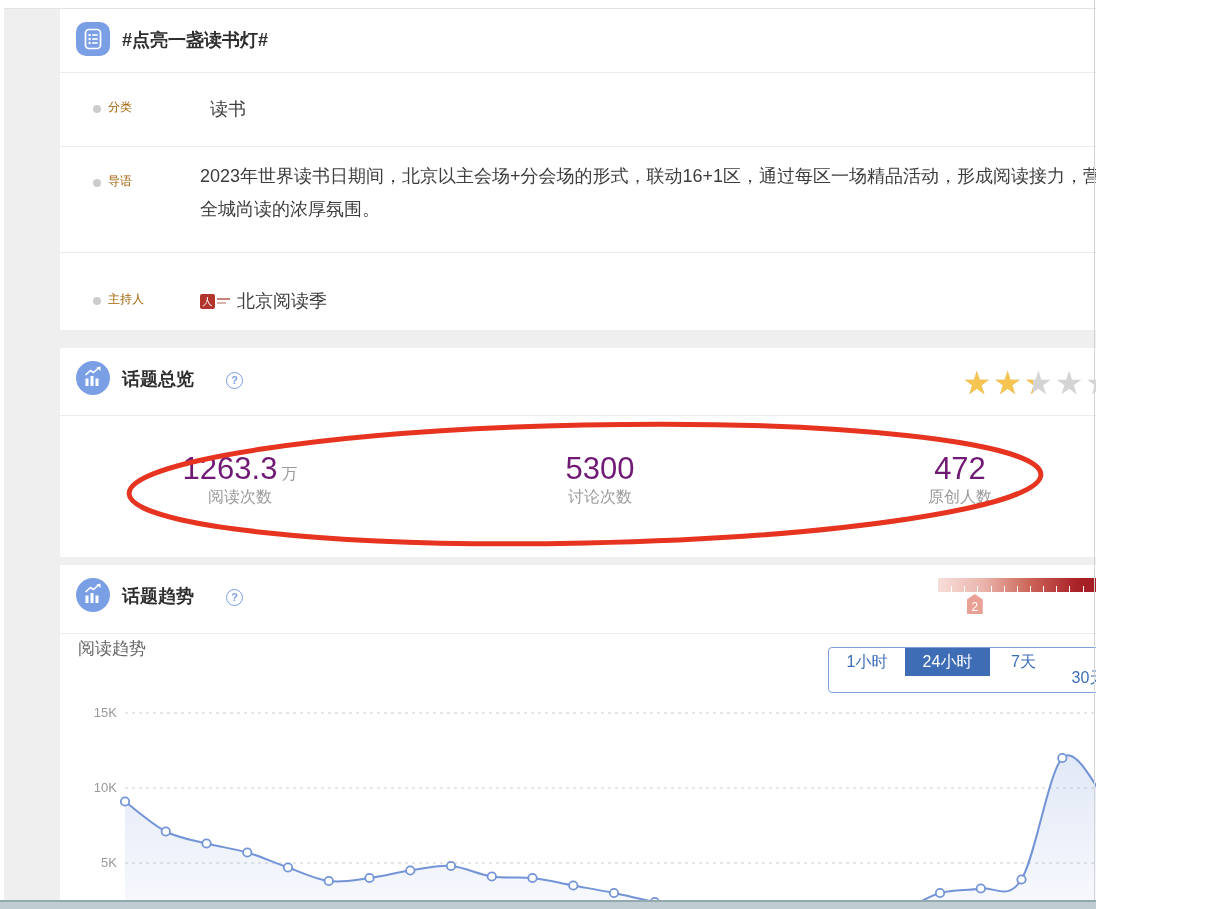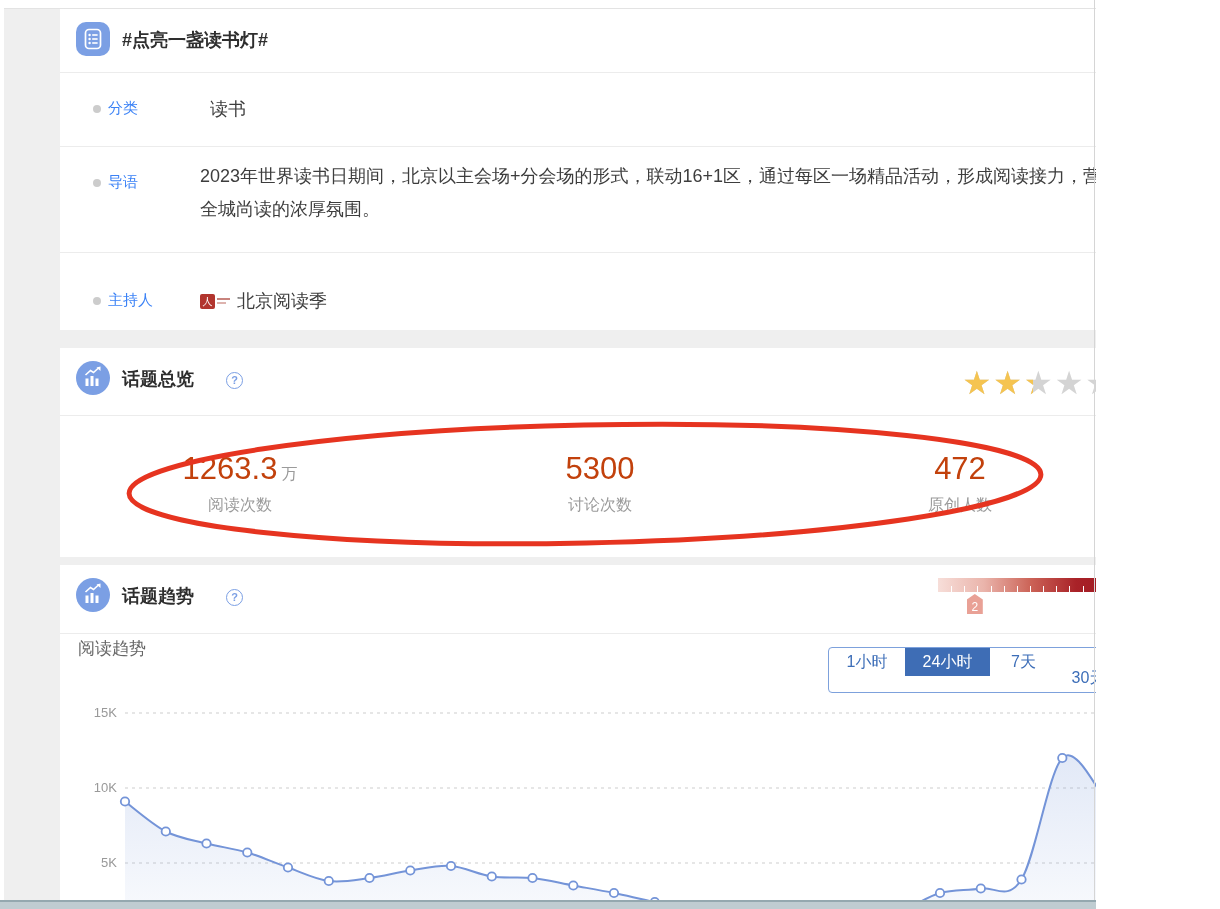--- a/index.html
+++ b/index.html
@@ -21,38 +21,38 @@
   .card-header{position:absolute;left:0;top:0;width:1080px;height:63px;}
   .hdr-icon{position:absolute;left:16px;top:13px;width:34px;height:34px;background:#7b9fe4;}
   .hdr-icon.squircle{border-radius:10px;}
   .hdr-icon.round{border-radius:50%;}
   .hdr-title{position:absolute;left:62px;top:0;height:63px;line-height:63px;font-size:18px;font-weight:bold;color:#2e2e2e;}
   .help-icon{position:absolute;top:24px;width:15px;height:15px;border:1px solid #7b9fe4;border-radius:50%;color:#7b9fe4;font-size:11px;line-height:15px;text-align:center;font-weight:bold;cursor:pointer;}
 
   
   .t-row{position:absolute;left:0;width:1080px;}
   .bullet{position:absolute;left:33px;width:8px;height:8px;border-radius:50%;background:#ccc;}
-  .t-label{position:absolute;left:48px;font-size:15px;color:#3b82f6;text-align:right;}
+  .t-label{position:absolute;left:48px;font-size:12px;color:#a16207;text-align:right;}
   .t-value{position:absolute;left:140px;font-size:18px;color:#3d3d3d;}
   .lead-text{width:928px;line-height:33px;}
   .host-wrap{display:flex;align-items:center;cursor:pointer;}
   .seal{display:inline-block;width:15px;height:15px;background:#b2352e;border-radius:2px;color:#fff;font-size:10px;line-height:15px;text-align:center;margin-right:2px;}
   .seal-lines{display:inline-flex;flex-direction:column;gap:2px;margin-right:7px;}
   .seal-lines i{display:block;width:13px;height:2px;background:#c8837d;}
   .seal-lines i:last-child{width:9px;background:#ddb3ae;}
 
   
   .stars{position:absolute;right:24px;top:18px;font-size:32px;letter-spacing:2px;line-height:34px;white-space:nowrap;}
   .stars .gray{color:#d4d4d4;}
   .stars .gold{position:absolute;left:0;top:0;color:#f5c451;overflow:hidden;white-space:nowrap;}
   .stats-row{position:absolute;left:0;top:67px;width:1080px;height:142px;display:flex;}
   .stat-col{flex:1;text-align:center;padding-top:36px;}
-  .stat-num{font-size:31px;color:#c2410c;}
+  .stat-num{font-size:31px;color:#701a75;}
   .stat-unit{font-size:16px;color:#9b9b9b;margin-left:4px;}
-  .stat-label{font-size:16px;color:#9b9b9b;margin-top:8px;}
+  .stat-label{font-size:16px;color:#9b9b9b;}
   #red-ellipse{position:absolute;left:0;top:0;width:1220px;height:909px;pointer-events:none;z-index:4;}
 
   
   .gauge{position:absolute;left:878px;top:13px;width:184px;height:14px;background:linear-gradient(to right,#f7ded9,#eab4ab,#cc6458,#a92228,#9c161f);}
   .gauge-tick{position:absolute;bottom:0;width:1px;height:6px;background:#fff;}
   .gauge-marker{position:absolute;left:908px;top:29px;width:16px;height:20px;background:#e9a196;clip-path:polygon(50% 0%,100% 28%,100% 100%,0% 100%,0% 28%);color:#fff;font-size:12px;text-align:center;line-height:26px;}
   .section-label{position:absolute;left:18px;top:72px;font-size:17px;color:#666;}
   .range-tabs{position:absolute;left:768px;top:82px;display:flex;border:1px solid #7da1dc;border-radius:4px;overflow:hidden;background:#fff;}
   .range-tab{height:28px;line-height:28px;font-size:16px;color:#3d6eb8;text-align:center;cursor:pointer;}
   .range-tab.selected{background:#3e6db5;color:#fff;}

